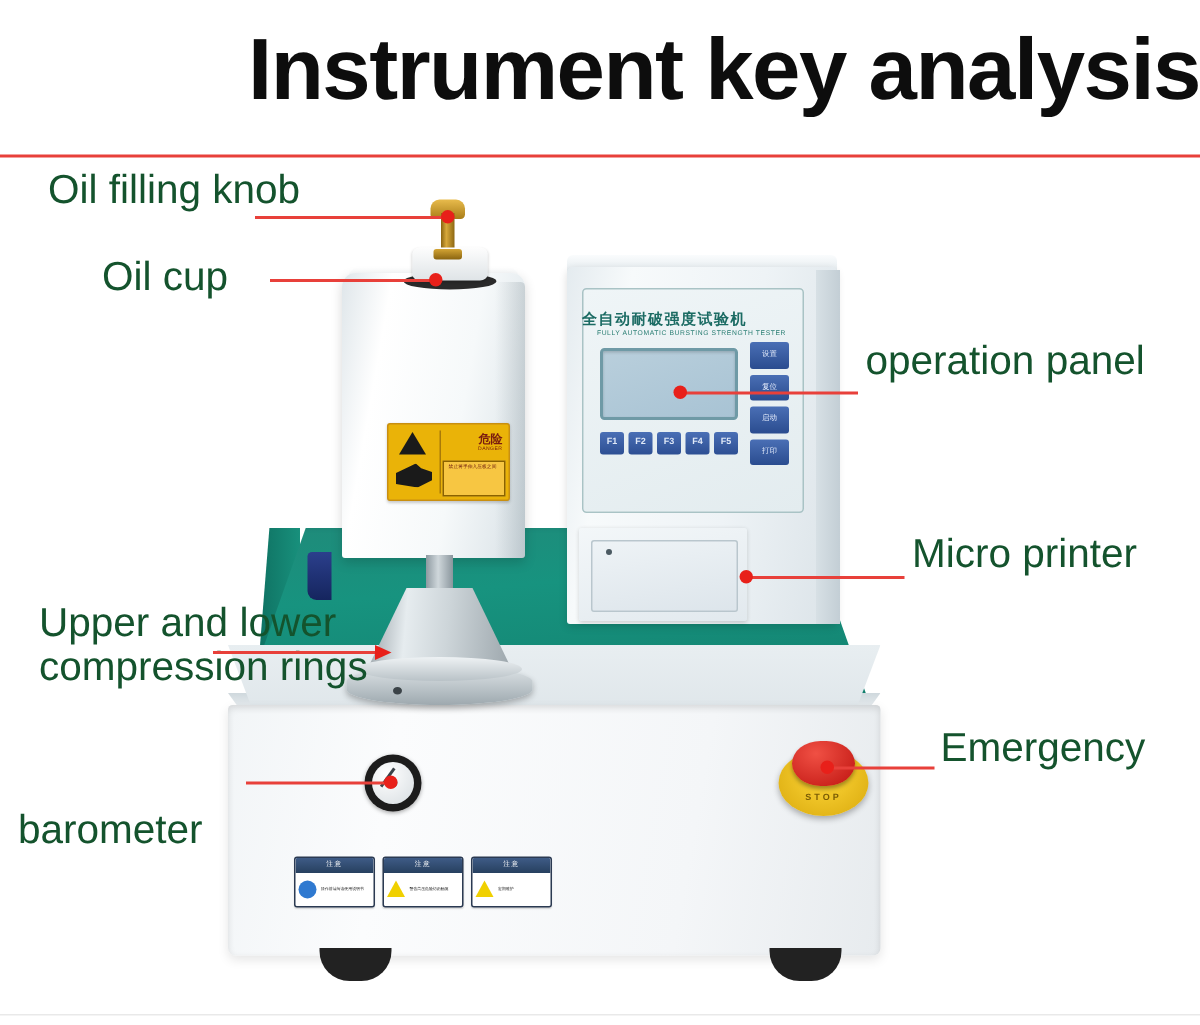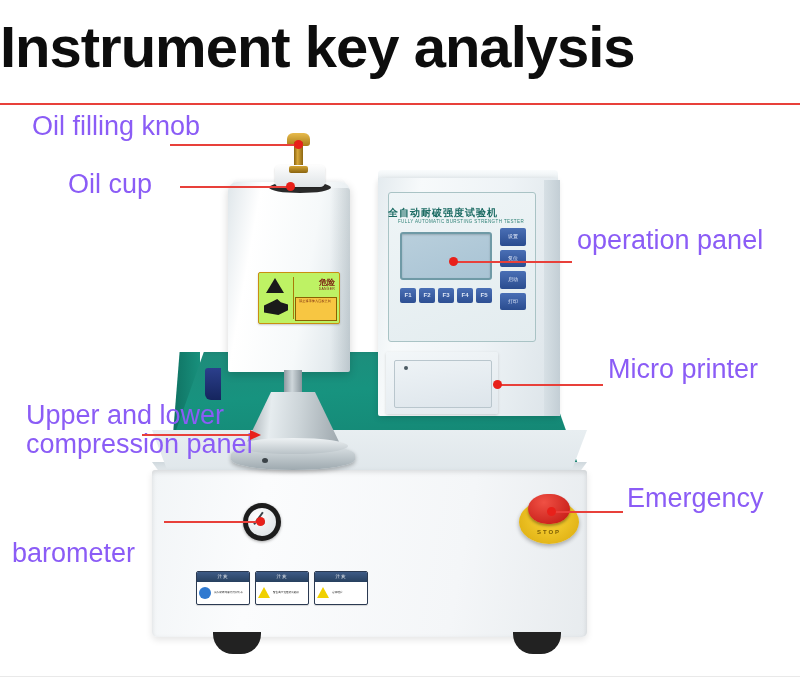--- a/index.html
+++ b/index.html
@@ -2,27 +2,27 @@
 <html><head>
 <meta charset="utf-8">
 <style>
   html,body{margin:0;padding:0;background:#fff;}
   body{width:800px;height:683px;position:relative;overflow:hidden;
        font-family:"Liberation Sans","DejaVu Sans",sans-serif;color:#111;}
 
   #stage{position:absolute;left:0;top:0;width:800px;height:683px;background:#ffffff;}
 
   
-  .title{position:absolute;left:0;top:18px;width:800px;text-align:left;
+  .title{position:absolute;left:0;top:18px;width:800px;text-align:right;
          font-size:58px;font-weight:700;letter-spacing:-1px;line-height:1;
          color:#0d0d0d;white-space:nowrap;}
   .title-rule{position:absolute;left:0;top:103px;width:800px;height:2px;background:#e8403a;}
 
   
-  .lbl{position:absolute;font-size:27px;line-height:1.08;color:#8b5cf6;white-space:pre;}
+  .lbl{position:absolute;font-size:27px;line-height:1.08;color:#14532d;white-space:pre;}
   .lbl.l{text-align:left;}
 
   .leader{position:absolute;height:2px;background:#e8403a;}
   .dot{position:absolute;width:9px;height:9px;border-radius:50%;background:#e8201a;}
   .arrowhead{position:absolute;width:0;height:0;
              border-top:5px solid transparent;border-bottom:5px solid transparent;
              border-left:11px solid #e8201a;}
 
   
   #machine{position:absolute;left:0;top:0;width:800px;height:683px;}
@@ -95,22 +95,22 @@
   .column{position:absolute;left:228px;top:182px;width:122px;height:190px;
      background:linear-gradient(100deg,#dfe6ea 0%,#ffffff 22%,#f6f9fa 62%,#d8e1e6 100%);
      border-radius:9px 9px 2px 2px;
      box-shadow:0 3px 8px rgba(0,0,0,.16);}
   .column-top{position:absolute;left:232px;top:178px;width:114px;height:14px;
      background:linear-gradient(180deg,#ffffff,#e9eff2);border-radius:8px 8px 0 0;}
   .column-shadow{position:absolute;left:330px;top:188px;width:20px;height:184px;
      background:linear-gradient(90deg,rgba(0,0,0,0),rgba(60,80,90,.18));border-radius:0 3px 0 0;}
 
   
-  .danger{position:absolute;left:258px;top:272px;width:80px;height:50px;
-     background:#bef264;border:1px solid #c98f10;border-radius:2px;
+  .danger{position:absolute;left:258px;top:282px;width:80px;height:50px;
+     background:#eab308;border:1px solid #c98f10;border-radius:2px;
      box-shadow:0 1px 2px rgba(0,0,0,.2);overflow:hidden;}
   .danger-cn{position:absolute;right:4px;top:4px;font-size:8px;font-weight:700;color:#7a1b10;
      font-family:"DejaVu Sans",sans-serif;}
   .danger-en{position:absolute;right:4px;top:14px;font-size:3.4px;color:#7a1b10;letter-spacing:.3px;}
   .danger-tri{position:absolute;left:7px;top:5px;width:0;height:0;
      border-left:9px solid transparent;border-right:9px solid transparent;border-bottom:15px solid #1a1a1a;}
   .danger-hand{position:absolute;left:5px;top:26px;width:24px;height:16px;background:#1a1a1a;
      clip-path:polygon(0 40%,35% 15%,55% 0,70% 20%,100% 35%,100% 70%,60% 100%,0 85%);}
   .danger-box{position:absolute;left:36px;top:24px;width:40px;height:22px;
      border:1px solid #8a6200;background:#f7c642;}
@@ -305,21 +305,21 @@
   <div class="dot" style="left:294px;top:140px;"></div>
 
   <div class="lbl l" style="left:68px;top:170px;">Oil cup</div>
   <div class="leader" style="left:180px;top:186px;width:112px;"></div>
   <div class="dot" style="left:286px;top:182px;"></div>
 
   <div class="lbl l" style="left:577px;top:226px;">operation panel</div>
   <div class="leader" style="left:453px;top:261px;width:119px;"></div>
   <div class="dot" style="left:449px;top:257px;"></div>
 
-  <div class="lbl l" style="left:26px;top:365px;margin-top:36px;"><span>Upper and lower</span><br><span>compression panel</span></div>
+  <div class="lbl l" style="left:26px;top:365px;margin-top:36px;"><span>Upper and lower</span><br><span>compression rings</span></div>
   <div class="leader" style="left:142px;top:434px;width:110px;"></div>
   <div class="arrowhead" style="left:250px;top:430px;"></div>
 
   <div class="lbl l" style="left:608px;top:355px;">Micro printer</div>
   <div class="leader" style="left:497px;top:384px;width:106px;"></div>
   <div class="dot" style="left:493px;top:380px;"></div>
 
   <div class="lbl l" style="left:12px;top:503px;margin-top:36px;">barometer</div>
   <div class="leader" style="left:164px;top:521px;width:96px;"></div>
   <div class="dot" style="left:256px;top:517px;"></div>

